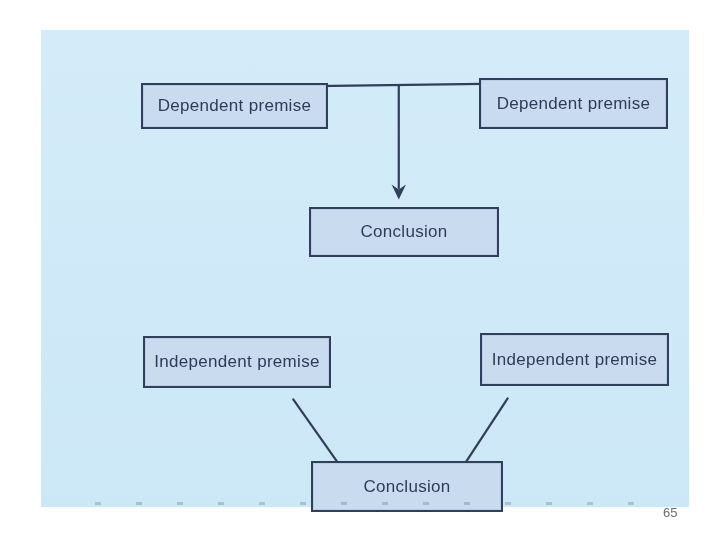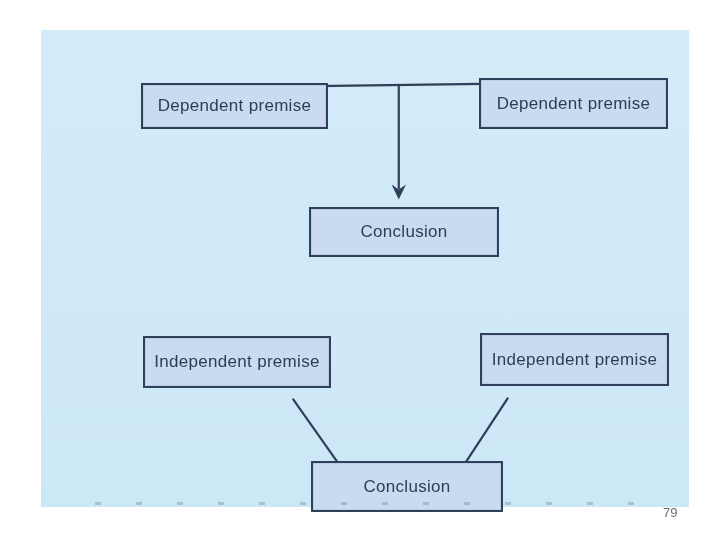--- a/index.html
+++ b/index.html
@@ -98,14 +98,14 @@
 
     <div class="dbox" id="box-ind-left">Independent premise</div>
 
     <div class="dbox" id="box-ind-right">Independent premise</div>
 
     <div class="dbox" id="box-con-bottom">Conclusion</div>
   </div>
 
   <div class="caption-remnant"></div>
 
-  <div class="page-number">79</div>
+  <div class="page-number">65</div>
 </div>
 
 </body></html>

